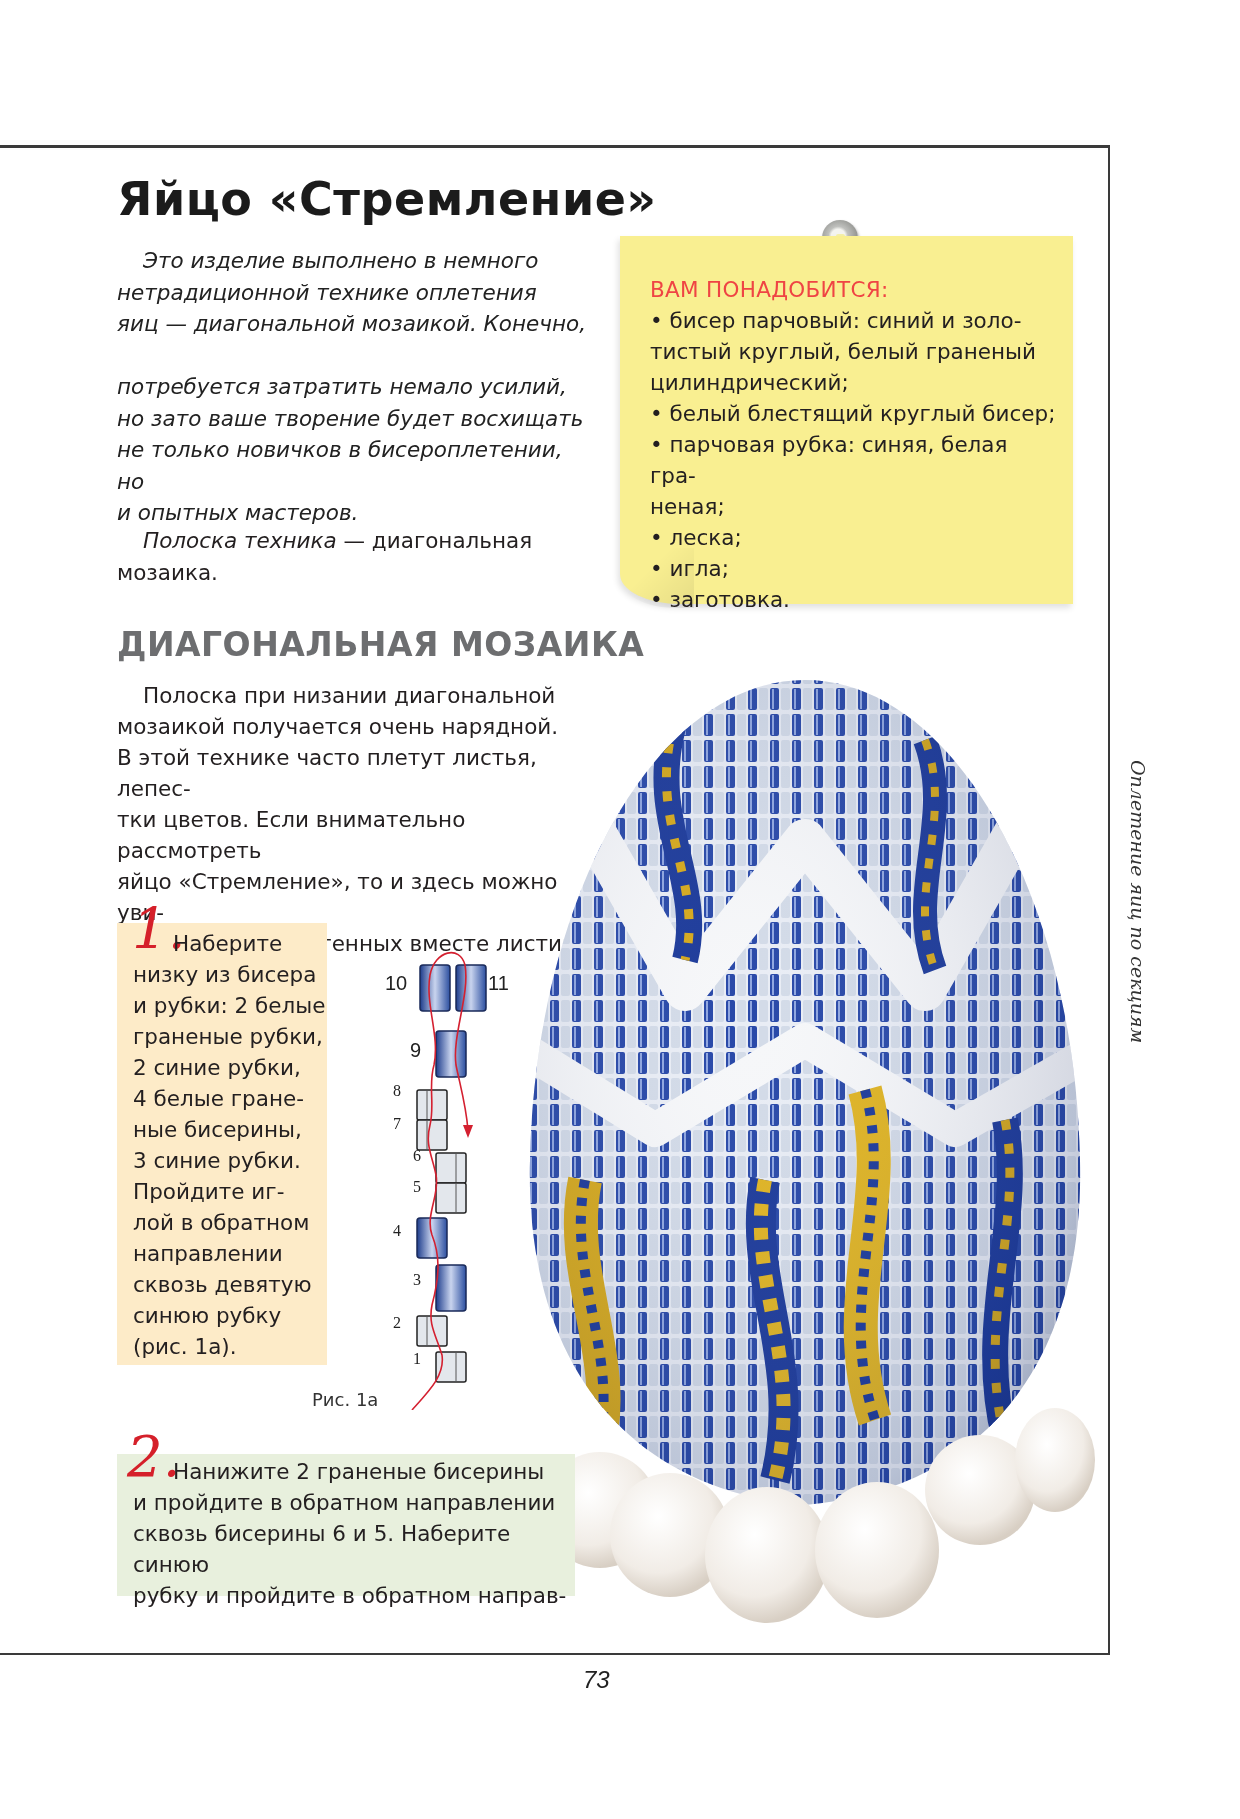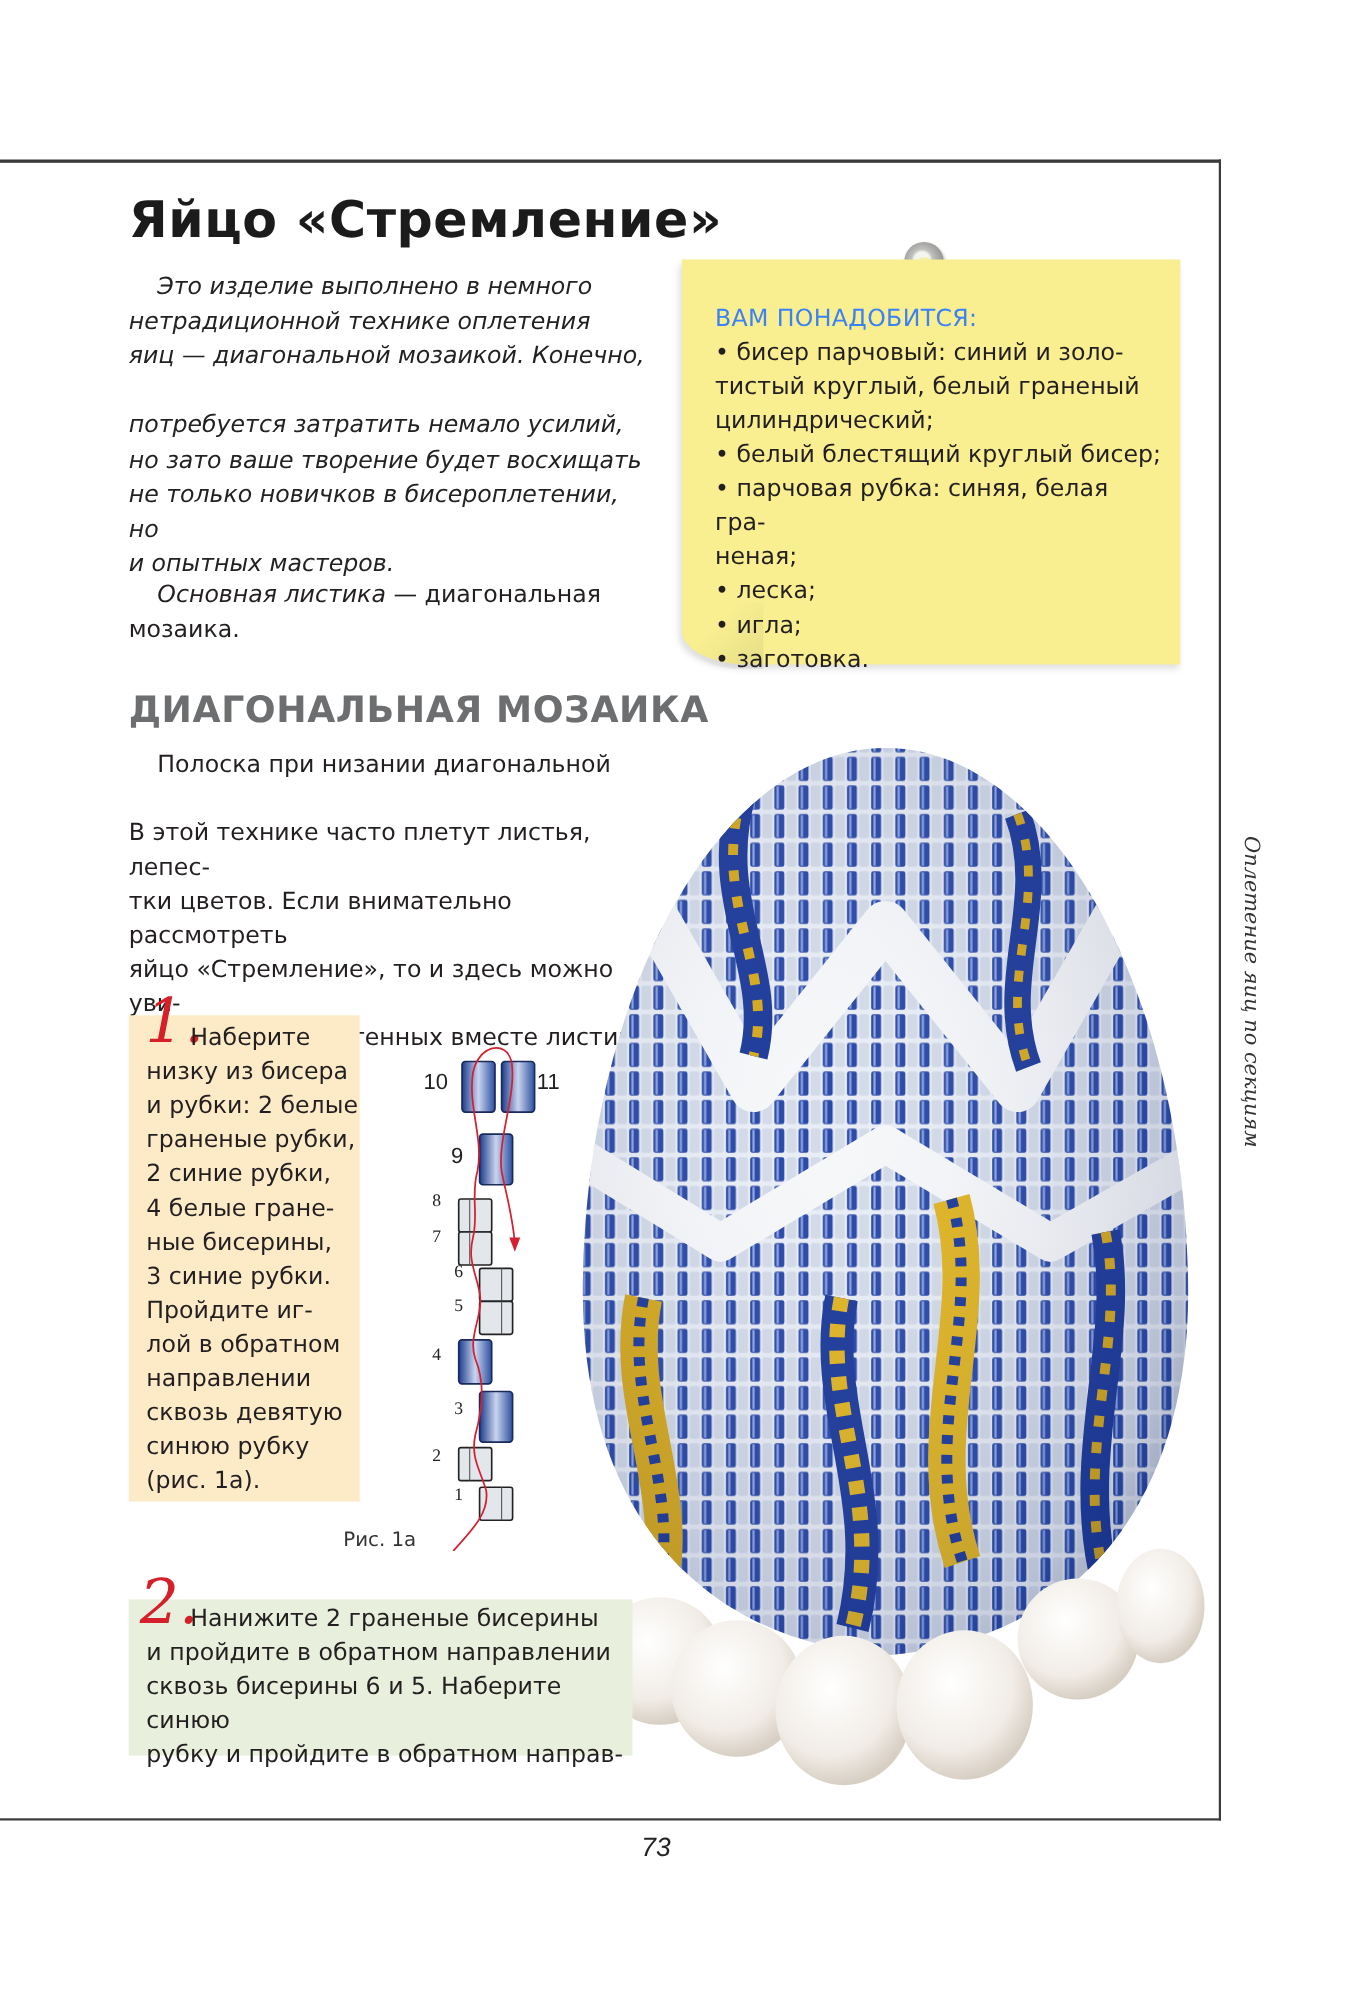--- a/index.html
+++ b/index.html
@@ -29,21 +29,21 @@
     
     .note { position: absolute; left: 620px; top: 236px; width: 453px; height: 368px; background: #f9ef91;
             border-bottom-left-radius: 60px 30px; box-shadow: -2px 4px 6px rgba(0,0,0,0.12); }
     .note::before { content: ""; position: absolute; left: -6px; bottom: -4px; width: 80px; height: 60px;
                     background: linear-gradient(135deg, rgba(0,0,0,0) 40%, rgba(0,0,0,0.08) 100%);
                     border-bottom-left-radius: 60px 40px; }
     .pin { position: absolute; left: 822px; top: 220px; width: 36px; height: 36px; border-radius: 50%;
            background: radial-gradient(circle at 45% 45%, #f4f4f0 0 25%, #bfc0bd 35%, #8d8e8a 75%, #5e5f5b 100%);
            box-shadow: 1px 2px 3px rgba(0,0,0,0.35); }
     .pin-dot { position: absolute; left: 14px; top: 14px; width: 9px; height: 7px; background: #f5f0a8; border-radius: 2px; }
-    .note-heading { position: absolute; left: 650px; top: 277px; font-size: 21.5px; color: #3b82f6; letter-spacing: 0.3px; text-align: right; }
+    .note-heading { position: absolute; left: 650px; top: 277px; font-size: 21.5px; color: #ef4444; letter-spacing: 0.3px; text-align: right; }
     .note-list { position: absolute; left: 650px; top: 305px; width: 410px; font-size: 21.5px; line-height: 31px; margin: 0; padding: 0; list-style: none; color: #231f20; }
 
     
     .photo { position: absolute; left: 505px; top: 660px; width: 600px; height: 975px; }
 
     
     .step1 { position: absolute; left: 117px; top: 923px; width: 210px; height: 442px; background: #fdebc8; }
     .step-num { position: absolute; font-family: "DejaVu Serif", serif; font-style: italic; color: #d5202a; }
     .step1-num { left: 132px; top: 896px; font-size: 56px; }
     .step1-text { position: absolute; left: 133px; top: 928px; width: 195px; font-size: 21.5px; line-height: 31px; }
@@ -80,21 +80,21 @@
     <span>яиц — диагональной мозаикой. Конечно,</span><br>
     <br>
     <span>потребуется затратить немало усилий,</span><br>
     <span>но зато ваше творение будет восхищать</span><br>
     <span>не только новичков в бисероплетении, но</span><br>
     <span>и опытных мастеров.</span>
   </p>
 </div>
 
 <div class="technique">
-  <p><span class="it">Основная листика</span><span> — диагональная мозаика.</span></p>
+  <p><span class="it">Полоска техника</span><span> — диагональная мозаика.</span></p>
 </div>
 
 <div class="pin">
     <div class="pin-dot"></div>
   </div>
 <div class="note"></div>
 <div class="note-heading">ВАМ ПОНАДОБИТСЯ:</div>
 <ul class="note-list">
   <li>• бисер парчовый: синий и золо-</li>
   <li>тистый круглый, белый граненый</li>
@@ -104,21 +104,21 @@
   <li>неная;</li>
   <li>• леска;</li>
   <li>• игла;</li>
   <li>• заготовка.</li>
 </ul>
 
 <h2 class="section-heading" style="margin:0;font-weight:bold">ДИАГОНАЛЬНАЯ МОЗАИКА</h2>
 <div class="section-body">
   <p>
     <span>Полоска при низании диагональной</span><br>
-    <br>
+    <span>мозаикой получается очень нарядной.</span><br>
     <span>В этой технике часто плетут листья, лепес-</span><br>
     <span>тки цветов. Если внимательно рассмотреть</span><br>
     <span>яйцо «Стремление», то и здесь можно уви-</span><br>
     <span>деть четыре сплетенных вместе листика.</span>
   </p>
 </div>
 
 <svg class="photo" viewBox="0 0 600 975">
   <defs>
     <clipPath id="eggClip">

